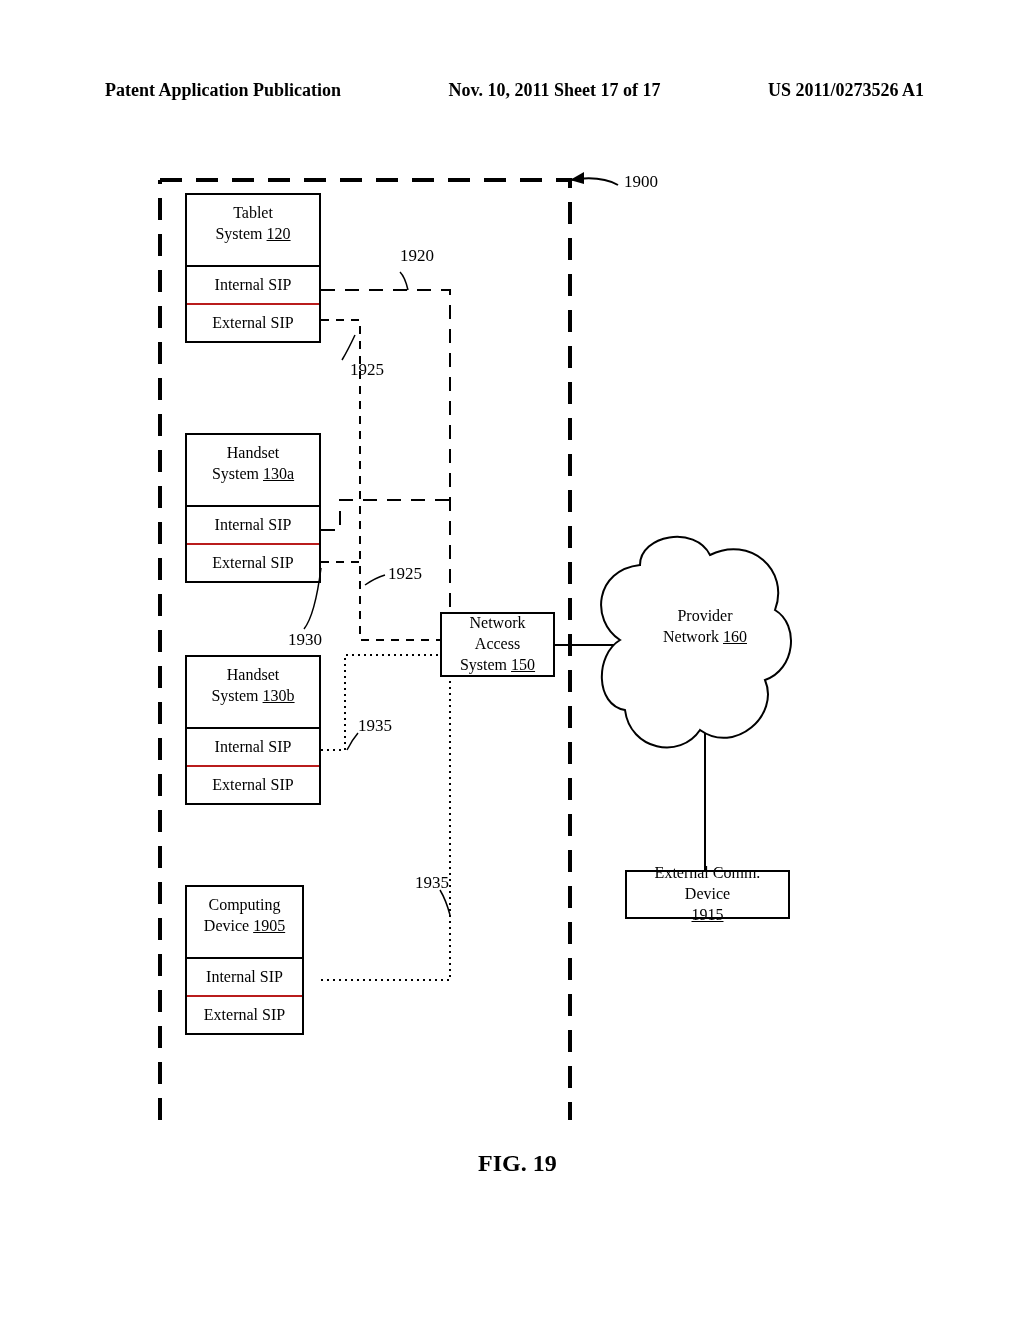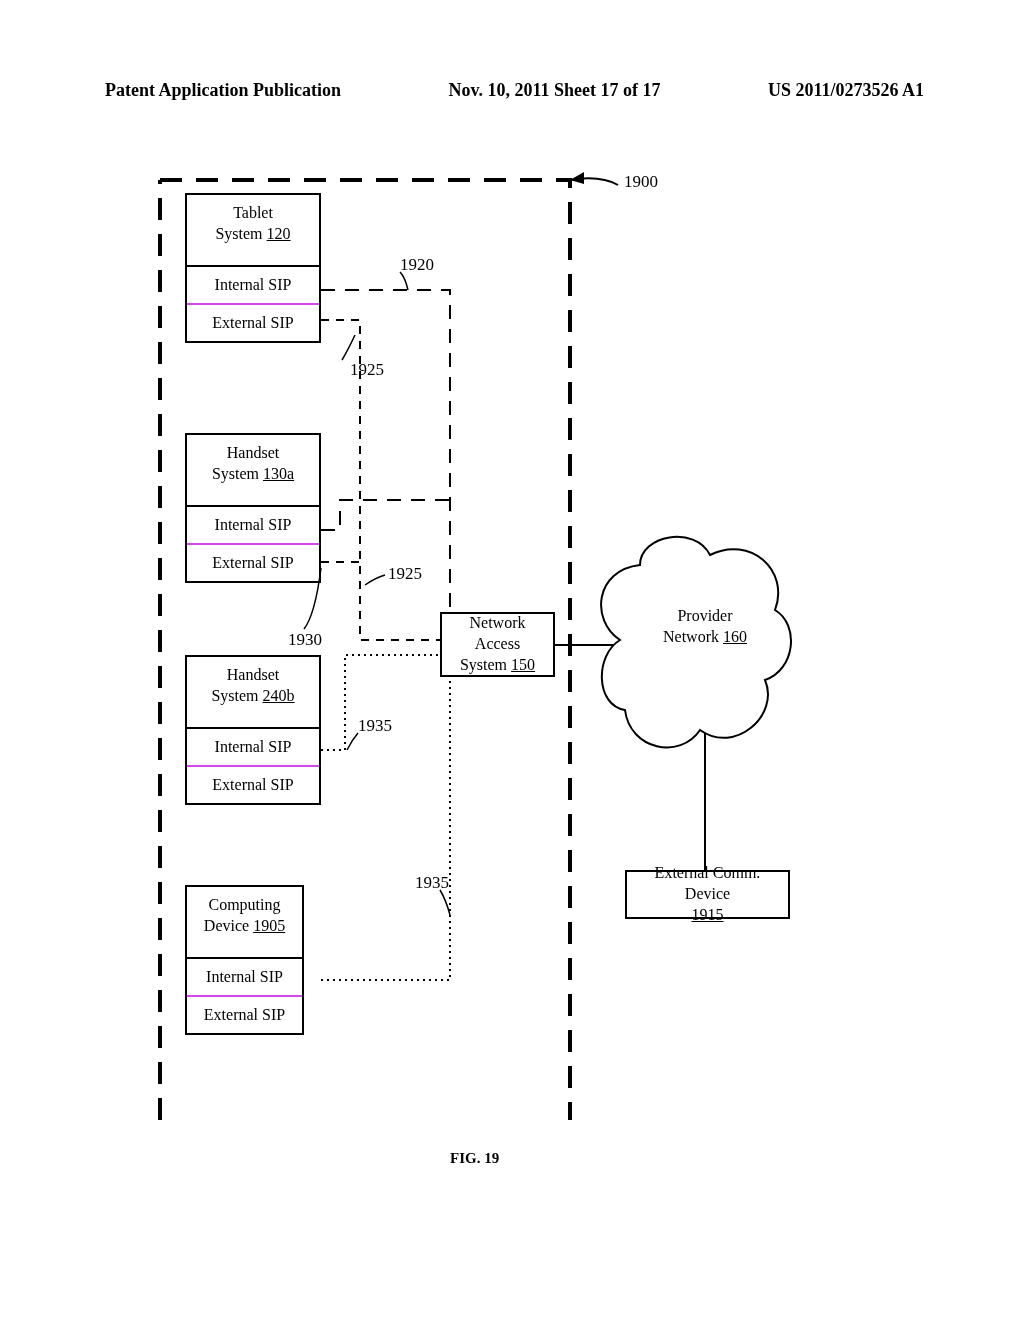--- a/index.html
+++ b/index.html
@@ -52,31 +52,32 @@
   }
   .device-sips {
     border: 2px solid #000;
   }
   .device-sip {
     text-align: center;
     padding: 9px 0;
     font-size: 16px;
   }
   .device-sip + .device-sip {
-    border-top: 2px solid #d946ef;
+    border-top: 2px solid #b91c1c;
   }
   .u { text-decoration: underline; }
   .label {
     position: absolute;
     font-size: 17px;
   }
   .fig-caption {
     position: absolute;
     font-weight: bold;
-    font-size: 15px;
+    font-size: 24px;
+    margin-left: 28px;
   }
   svg.lines {
     position: absolute;
     top: 0; left: 0;
     width: 1024px; height: 1100px;
     pointer-events: none;
   }
 </style>
 </head>
 <body>
@@ -152,21 +153,21 @@
   </div>
   <div class="device-sips">
     <div class="device-sip">Internal SIP</div>
     <div class="device-sip">External SIP</div>
   </div>
 </div>
 
 <div class="device-block" style="left:185px; top:505px; width:136px;">
   <div class="device-top">
     <span>Handset</span><br>
-    <span>System</span> <span class="u">240b</span>
+    <span>System</span> <span class="u">130b</span>
   </div>
   <div class="device-sips">
     <div class="device-sip">Internal SIP</div>
     <div class="device-sip">External SIP</div>
   </div>
 </div>
 
 <div class="device-block" style="left:185px; top:735px; width:119px;">
   <div class="device-top">
     <span>Computing</span><br>
@@ -190,21 +191,21 @@
 </div>
 
 
 <div class="box" style="left:625px; top:720px; width:165px; height:49px;">
   <span>External Comm.</span>
   <span>Device</span>
   <span class="u">1915</span>
 </div>
 
 <div class="label" style="left:624px; top:22px;">1900</div>
-<div class="label" style="left:400px; top:105px;">1920</div>
+<div class="label" style="left:400px; top:96px;">1920</div>
 <div class="label" style="left:350px; top:210px;">1925</div>
 <div class="label" style="left:388px; top:414px;">1925</div>
 <div class="label" style="left:288px; top:480px;">1930</div>
 <div class="label" style="left:358px; top:566px;">1935</div>
 <div class="label" style="left:415px; top:723px;">1935</div>
 
 <div class="fig-caption" style="left:450px; top:1000px;">FIG. 19</div>
 
 </div>
 

